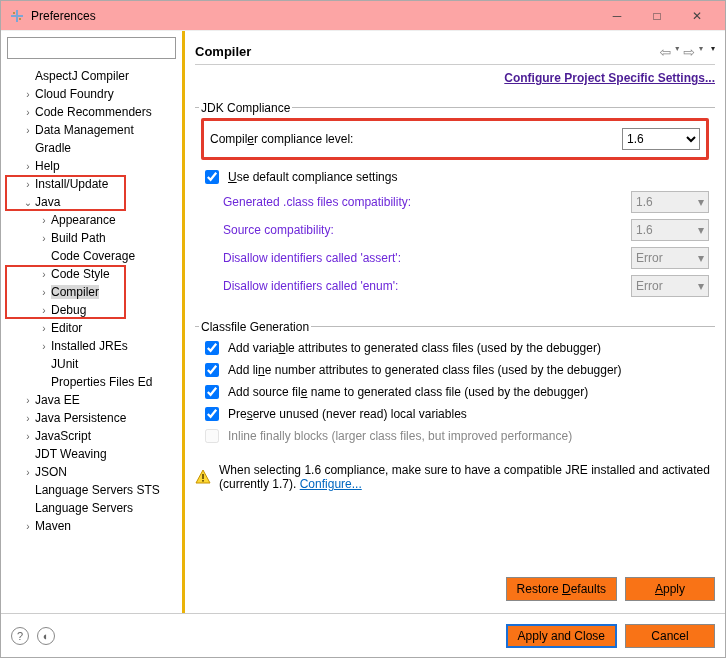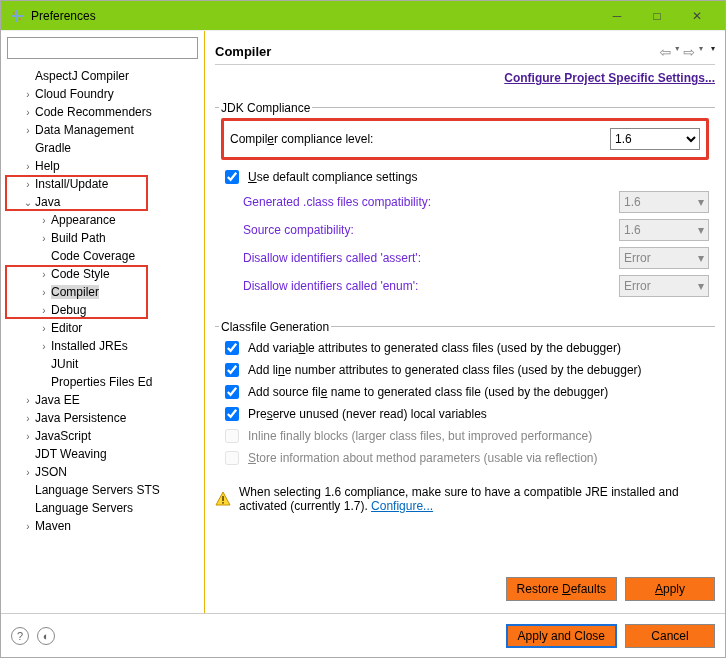--- a/index.html
+++ b/index.html
@@ -1,23 +1,23 @@
 <!DOCTYPE html>
 <html><head>
 <meta charset="utf-8">
 <style>
   * { box-sizing: border-box; font-family: "Segoe UI", Tahoma, sans-serif; font-size: 12px; }
   body { margin: 0; background: #fff; color: #000; }
   .window { width: 726px; height: 658px; border: 1px solid #aaa; display: flex; flex-direction: column; background: #fff; }
-  .titlebar { height: 30px; display: flex; align-items: center; padding: 0 8px; background: #84cc16; border-bottom: 1px solid #eee; }
+  .titlebar { height: 30px; display: flex; align-items: center; padding: 0 8px; background: #fca5a5; border-bottom: 1px solid #eee; }
   .titlebar .icon { width: 16px; height: 16px; display: inline-flex; align-items: center; justify-content: center; margin-right: 6px; }
   .titlebar .spacer { flex: 1; }
   .winbtn { width: 40px; height: 22px; display: inline-flex; align-items: center; justify-content: center; color: #444; cursor: default; }
   .body-row { flex: 1; display: flex; overflow: hidden; }
-  .sidebar { width: 204px; border-right: 1px solid #eab308; display: flex; flex-direction: column; }
+  .sidebar { width: 184px; border-right: 3px solid #eab308; display: flex; flex-direction: column; }
   .filter { padding: 6px; }
   .filter input { width: 100%; height: 22px; border: 1px solid #999; padding: 0 4px; }
   .tree { flex: 1; overflow-y: auto; padding: 2px 0 6px 0; }
   .tree-item { display: flex; align-items: center; height: 18px; padding-left: 6px; white-space: nowrap; }
   .tree-item .chev { width: 14px; display: inline-flex; justify-content: center; color: #666; font-size: 10px; }
   .tree-item.selected .label { background: #d8d8d8; }
   .tree-item.d1 { padding-left: 20px; }
   .tree-item.d2 { padding-left: 36px; }
   .hl-red { border: 2px solid #e33b2b; border-radius: 2px; }
   .tree-hl { position: relative; }
@@ -29,21 +29,21 @@
   .nav-arrows { display: flex; gap: 4px; color: #888; }
   .nav-arrows span { font-size: 14px; }
   .link-row { text-align: right; padding: 6px 0 4px 0; }
   .link-row a { color: #4c1d95; text-decoration: underline; cursor: default; font-weight: bold; }
 
   .groupbox { margin-top: 4px; }
   .group-title { color: #000; background: #fff; padding: 0 2px; font-size: 12px; position: relative; top: 8px; left: 4px; display: inline-block; }
   .group-inner { border-top: 1px solid #bbb; padding: 10px 6px 8px 6px; }
   .field-row { display: flex; align-items: center; height: 28px; gap: 8px; }
   .field-row label { flex: 1; }
-  .field-row .ctrl { width: 90px; }
+  .field-row .ctrl { width: 78px; }
   select, .fake-select { width: 78px; height: 22px; border: 1px solid #888; background: #fff; font-size: 12px; }
   .fake-select.disabled { background: #eee; color: #888; border-color: #bbb; display: inline-flex; align-items: center; padding: 0 4px; justify-content: space-between; }
   .jdk-box.hl-red { border: 3px solid #e33b2b; padding: 4px 6px; }
 
   .cb-row { display: flex; align-items: center; height: 22px; gap: 6px; }
   .cb-row.disabled { color: #888; }
   input[type=checkbox] { width: 14px; height: 14px; }
   input[type=checkbox][disabled] { opacity: 0.6; }
 
   .indent { margin-left: 22px; }
@@ -277,24 +277,20 @@
               <span>Add source fil<span class="under">e</span> name to generated class file (used by the debugger)</span>
             </div>
           <div class="cb-row">
               <input type="checkbox" checked="" style="">
               <span>Pre<span class="under">s</span>erve unused (never read) local variables</span>
             </div>
           <div class="cb-row disabled">
               <input type="checkbox" disabled="" style="">
               <span>Inline finally blocks (larger class files, but improved performance)</span>
             </div>
-          <div class="cb-row disabled">
-              <input type="checkbox" disabled="" style="">
-              <span><span class="under">S</span>tore information about method parameters (usable via reflection)</span>
-            </div>
         </div>
       </div>
 
       <div class="warning-row">
         <span class="warn-icon">
           <svg width="16" height="16" viewBox="0 0 16 16">
               <path d="M8 1 L15 14 L1 14 Z" fill="#fdd835" stroke="#c79200"></path>
               <rect x="7.2" y="5" width="1.6" height="5" fill="#5d4400"></rect>
               <rect x="7.2" y="11" width="1.6" height="1.6" fill="#5d4400"></rect>
             </svg>

